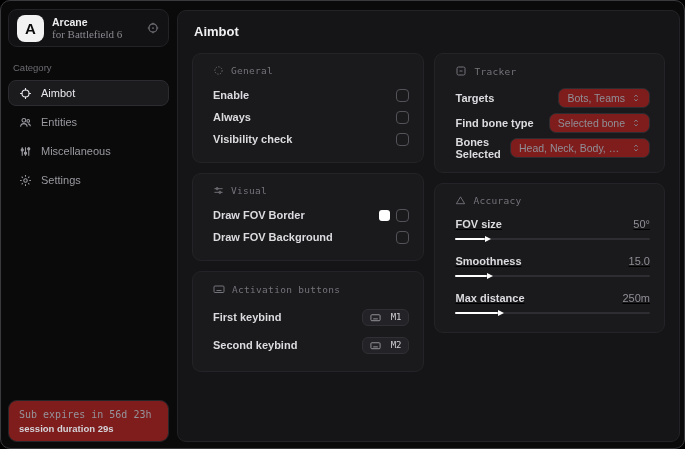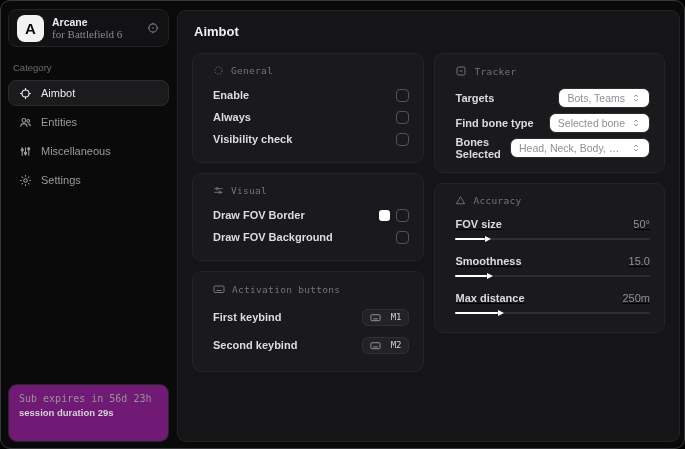--- a/index.html
+++ b/index.html
@@ -29,22 +29,22 @@
   .nav { display:flex; flex-direction:column; gap:3px; padding:0 7px; }
   .nav-item {
     display:flex; align-items:center; gap:9px; height:26px; padding:0 10px;
     border-radius:8px; border:1px solid transparent;
     color:#9a9aa0; font-size:11px; cursor:pointer;
   }
   .nav-item.selected { background:#1b1b1e; border-color:#2c2c30; color:#eaeaee; }
   .nav-ico { display:flex; width:13px; justify-content:center; }
   .sub-box {
     position:absolute; left:7px; right:7px; bottom:6px;
-    background:#701a75; border:1px solid #26262a; border-radius:9px;
-    padding:8px 10px 23px 10px;
+    background:#7f1d1d; border:1px solid #26262a; border-radius:9px;
+    padding:8px 10px 7px 10px;
   }
   .sub-line1 { font-family:"DejaVu Sans Mono", monospace; font-size:10px; color:#94949a; }
   .sub-line2 { margin-top:3px; font-size:9.5px; font-weight:700; color:#d4d4d9; }
   
   .main {
     position:absolute; left:176px; top:9px; right:4px; bottom:6px;
     background:#151517; border:1px solid #232327; border-radius:9px;
     padding:11px 14px;
   }
   .page-title { font-size:13px; font-weight:700; color:#f0f0f3; margin:2px 0 14px 2px; }
@@ -73,21 +73,21 @@
   .keybind {
     display:flex; align-items:center; gap:10px; padding:2px 7px;
     background:#232327; border:1px solid #303034; border-radius:6px;
     color:#cfcfd4; font-family:"DejaVu Sans Mono", monospace; font-size:9px;
     cursor:pointer;
   }
   .keybind svg { color:#9a9aa0; }
   .trow { height:25px;align-items:center; }
   .dropdown {
     display:flex; align-items:center; gap:6px; padding:3px 8px;
-    background:#ffffff; border:1px solid #2d2d31; border-radius:7px;
+    background:#7f1d1d; border:1px solid #2d2d31; border-radius:7px;
     color:#8f8f96; font-size:10.5px; cursor:pointer; max-width:150px;
   }
   .dropdown .dd-val { overflow:hidden; white-space:nowrap; text-overflow:ellipsis; }
   .dropdown svg { flex:0 0 auto; color:#85858c; }
   .acc-row { margin-bottom:4px; }
   .acc-top { display:flex; justify-content:space-between; align-items:center; height:20px;text-decoration:underline; }
   .acc-val { font-size:11px; color:#8f8f96; }
   .slider { position:relative; height:10px; margin-bottom:7px; cursor:pointer; }
   .slider-track { position:absolute; left:0; right:0; top:4px; height:2px; background:#2e2e32; border-radius:1px; }
   .slider-fill { position:absolute; left:0; top:4px; height:2px; background:#ffffff; border-radius:1px; }

